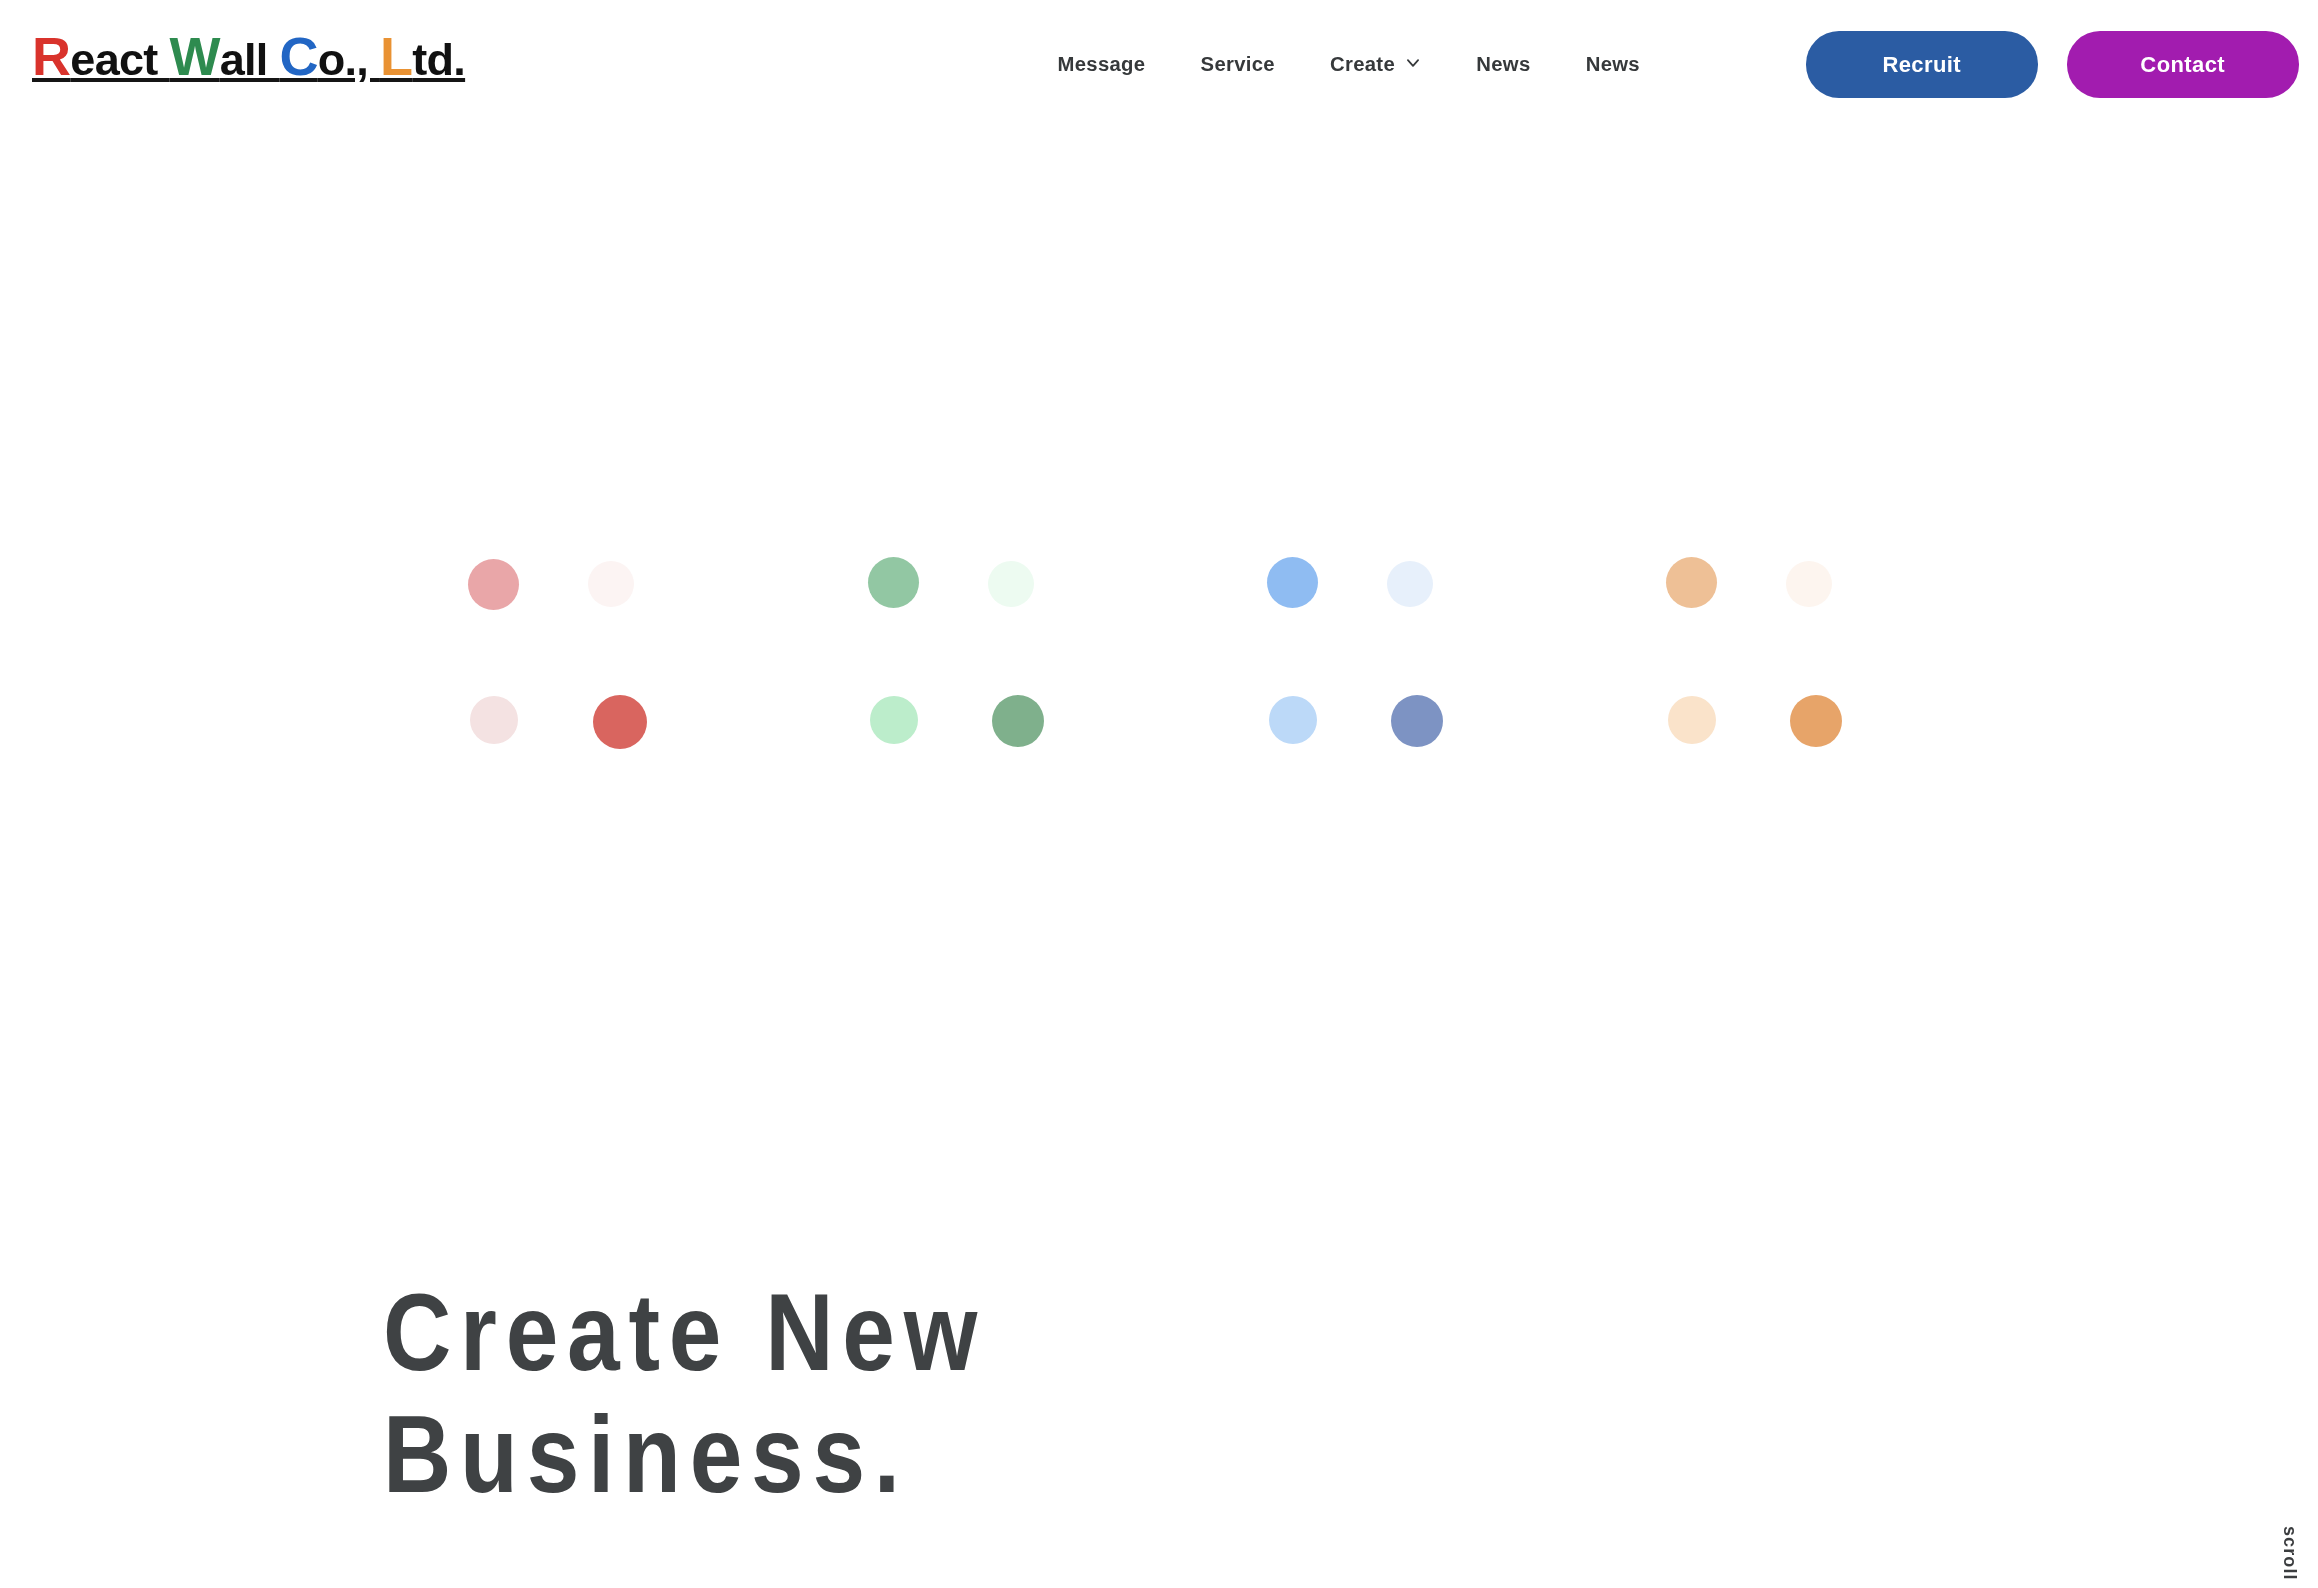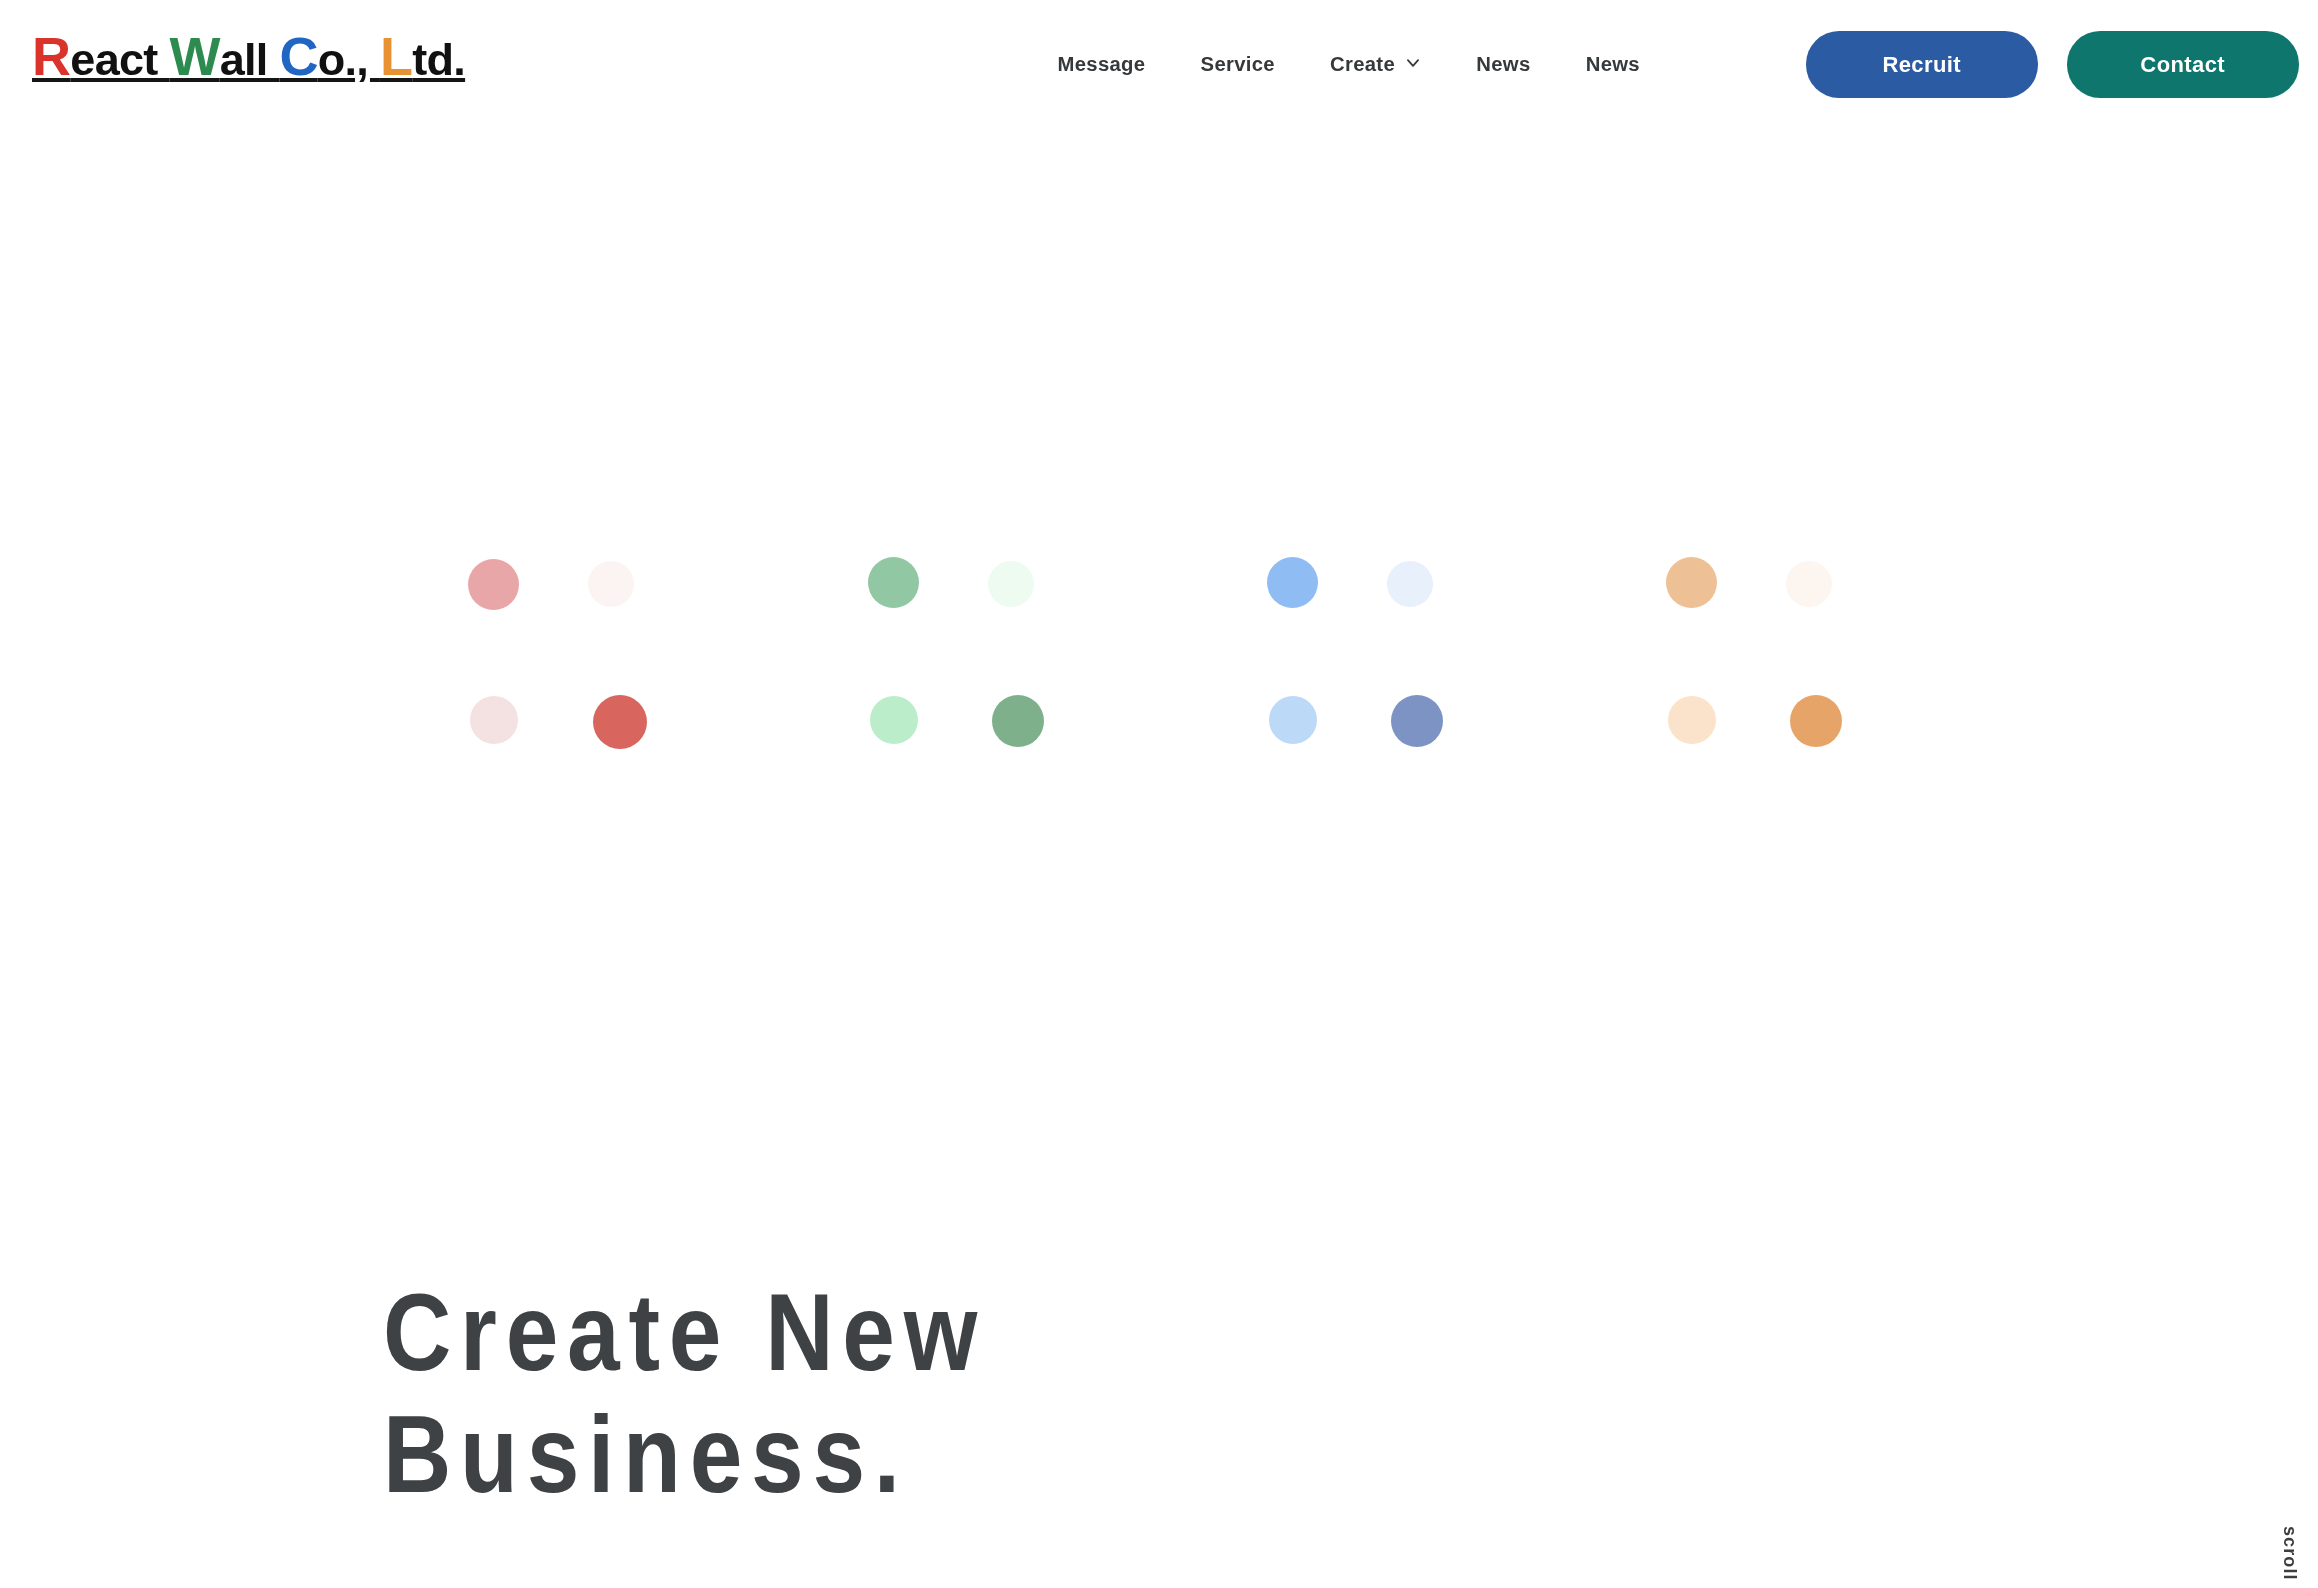--- a/index.html
+++ b/index.html
@@ -93,21 +93,21 @@
     border: none;
     border-radius: 33px;
     color: #ffffff;
     font-size: 22px;
     font-weight: 700;
     letter-spacing: 0.4px;
     font-family: inherit;
     cursor: pointer;
   }
   .pill-recruit { background: #2B5CA3; }
-  .pill-contact { background: #0f766e; }
+  .pill-contact { background: #a21caf; }
 
   
   .dot-grid {
     position: absolute;
     left: 0;
     top: 0;
     width: 2319px;
     height: 1589px;
     pointer-events: none;
   }

